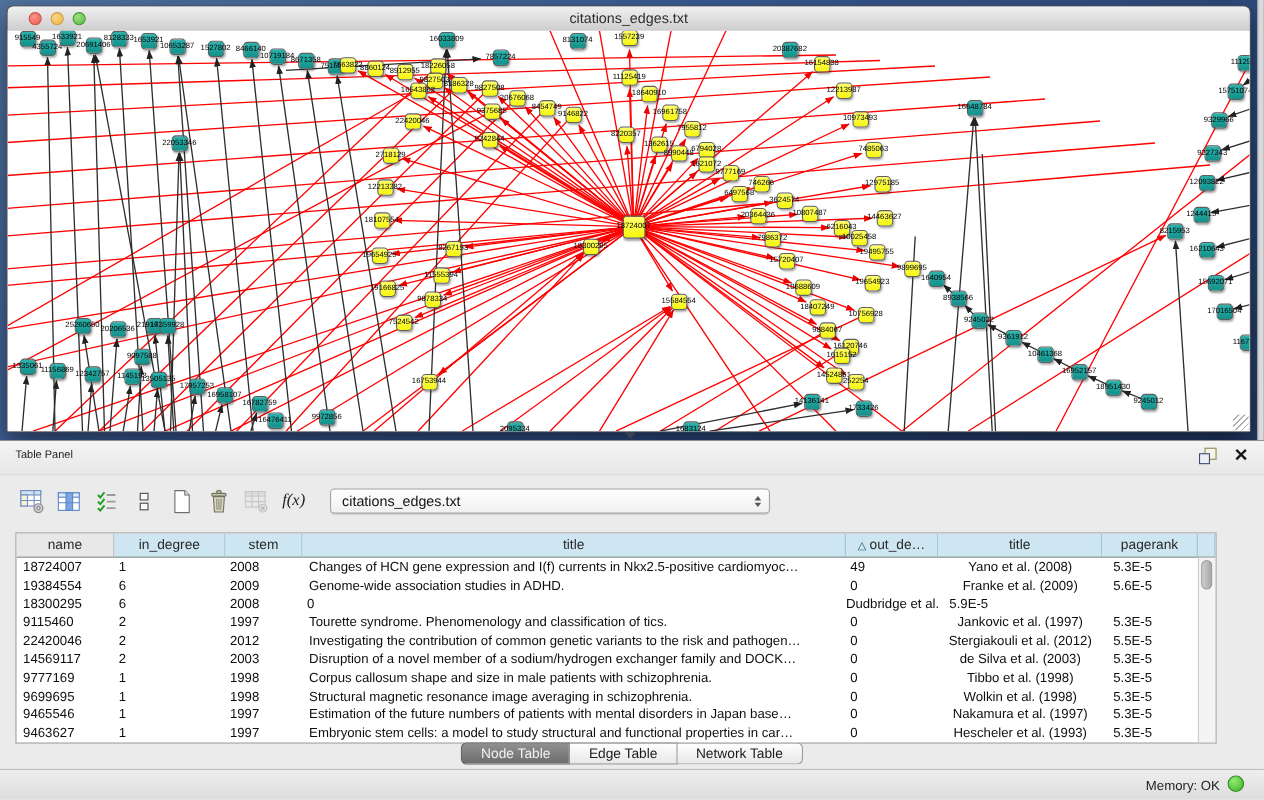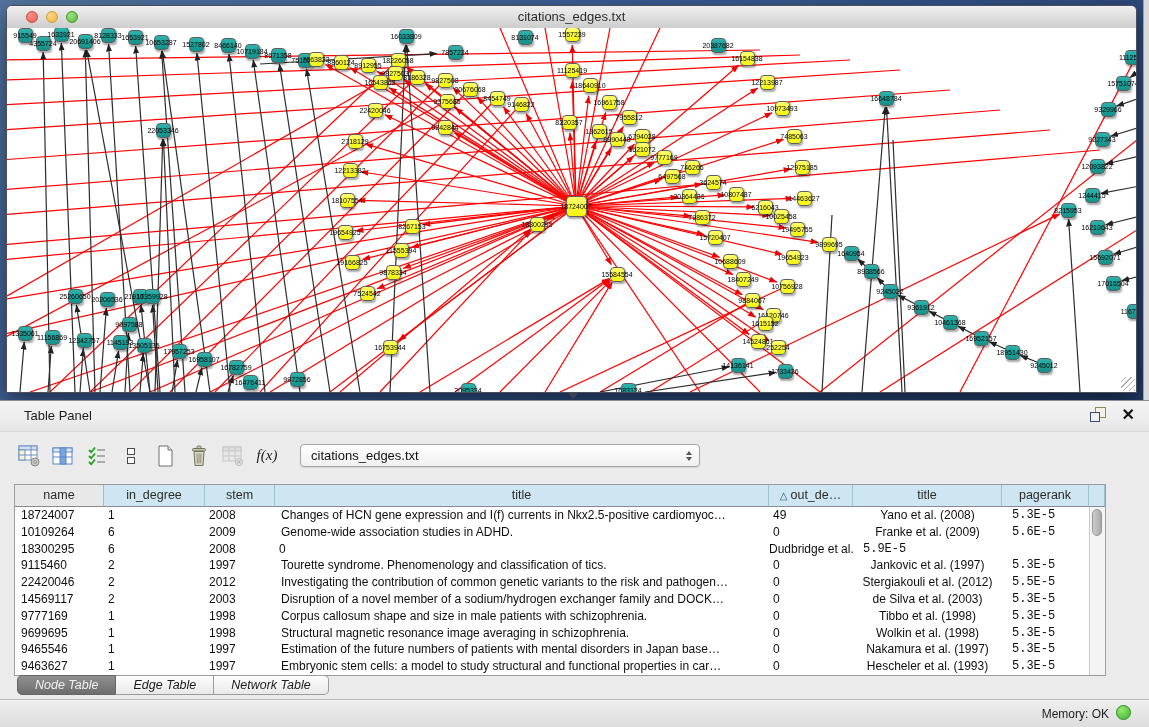--- a/index.html
+++ b/index.html
@@ -29,21 +29,21 @@
   .node span{position:absolute;left:50%;top:50%;transform:translate(-50%,-50%);
     font-size:7px;line-height:7px;white-space:nowrap;color:#000;}
   .grip{position:absolute;right:1px;bottom:1px;width:14px;height:14px;
     background:repeating-linear-gradient(135deg,rgba(0,0,0,0) 0 3px,#adadad 3px 4px);}
   .splitter{position:absolute;left:568px;top:393px;width:0;height:0;
     border-left:5px solid transparent;border-right:5px solid transparent;border-top:6px solid #3c4350;}
 
   
   .table-panel{position:relative;width:1149px;height:327px;background:#ebebeb;border-top:1px solid #8f8f8f;box-sizing:border-box;}
   .tp-header{position:relative;height:30px;background:linear-gradient(#f4f4f4,#e7e7e7);border-bottom:1px solid #d8d8d8;}
-  .tp-title{position:absolute;left:14px;top:7px;font-size:13px;color:#1e1e1e;margin-left:10px;}
+  .tp-title{position:absolute;left:14px;top:7px;font-size:10px;color:#1e1e1e;}
   .tp-icons{position:absolute;right:14px;top:6px;display:flex;gap:16px;align-items:center;}
   .float-ic{position:relative;width:16px;height:15px;}
   .float-ic .b1{position:absolute;right:0;top:0;width:9px;height:9px;border:1px solid #8d8d52;background:#f4f4e8;}
   .float-ic .b2{position:absolute;left:0;bottom:0;width:8px;height:8px;border:1px solid #3d4a72;background:#eef0f6;}
   .close-x{font-size:16px;font-weight:bold;color:#141414;line-height:15px;}
   .close-x::before{content:"\2715";}
 
   .tp-toolbar{display:flex;align-items:center;height:47px;padding-left:16px;}
   .tbtn{width:26px;height:26px;margin-right:8px;display:flex;align-items:center;justify-content:center;}
   .tbtn.disabled{opacity:.5;}
@@ -61,26 +61,26 @@
   .th{box-sizing:border-box;background:#cde6f1;border-right:1px solid #9fc0ce;border-bottom:1px solid #8a8a8a;
     font-size:12.5px;color:#2a2a2a;text-align:center;line-height:21px;overflow:hidden;white-space:nowrap;}
   .th.first{background:#e8e8e8;border-right:1px solid #b5b5b5;}
   .th .tri{font-size:10px;margin-right:3px;color:#23576e;}
   .tbody{position:relative;}
   .tr{display:grid;grid-template-columns:89px 101px 70px 494px 84px 149px 87px 16px;height:16.8px;}
   .td{font-size:12px;line-height:16.8px;color:#0e0e0e;white-space:nowrap;overflow:hidden;padding-left:4px;box-sizing:border-box;}
   .td.c0{padding-left:6px;}
   .td.c3{padding-left:6px;}
   .td.c5{text-align:center;padding-left:0;}
-  .td.c6{padding-left:10px;font-family:Liberation Mono, monospace;}
+  .td.c6{padding-left:10px;}
   .vscroll{position:absolute;right:0;top:22px;bottom:0;width:16px;background:#f4f4f4;border-left:1px solid #cacaca;box-sizing:border-box;}
   .thumb{position:absolute;left:2px;top:2px;width:10px;height:27px;border-radius:5px;
     background:linear-gradient(90deg,#cdcdcd,#a9a9a9);border:1px solid #979797;box-sizing:border-box;}
 
-  .tp-tabs{position:absolute;left:17px;right:0;top:274px;display:flex;font-style:italic;}
+  .tp-tabs{position:absolute;left:0;right:0;top:274px;display:flex;justify-content:center;}
   .tab{height:20px;line-height:19px;padding:0 17px;font-size:12.5px;color:#1b1b1b;box-sizing:border-box;
     background:linear-gradient(#fefefe,#e8e8e8);border:1px solid #9c9c9c;border-left:none;}
   .tab:first-child{border-left:1px solid #9c9c9c;border-radius:5px 0 0 5px;}
   .tab:last-child{border-radius:0 5px 5px 0;}
   .tab.sel{background:linear-gradient(#909090,#6d6d6d);color:#f2f2f2;border-color:#666;}
 
   .statusbar{position:absolute;left:0;right:0;bottom:0;height:27px;border-top:1px solid #bdbdbd;
     background:linear-gradient(#eeeeee,#dddddd);}
   .mem{position:absolute;right:40px;top:7px;font-size:12px;color:#1f1f1f;}
   .dot{position:absolute;right:18px;top:5px;width:15px;height:15px;border-radius:50%;box-sizing:border-box;
@@ -741,21 +741,21 @@
         <div class="tr">
           <div class="td c0">18724007</div>
           <div class="td c1">1</div>
           <div class="td c2">2008</div>
           <div class="td c3">Changes of HCN gene expression and I(f) currents in Nkx2.5-positive cardiomyoc…</div>
           <div class="td c4">49</div>
           <div class="td c5">Yano et al. (2008)</div>
           <div class="td c6">5.3E-5</div>
         </div>
         <div class="tr">
-          <div class="td c0">10109264</div>
+          <div class="td c0">19384554</div>
           <div class="td c1">6</div>
           <div class="td c2">2009</div>
           <div class="td c3">Genome-wide association studies in ADHD.</div>
           <div class="td c4">0</div>
           <div class="td c5">Franke et al. (2009)</div>
           <div class="td c6">5.6E-5</div>
         </div>
         <div class="tr">
           <div class="td c0">18300295</div>
           <div class="td c1">6</div>

